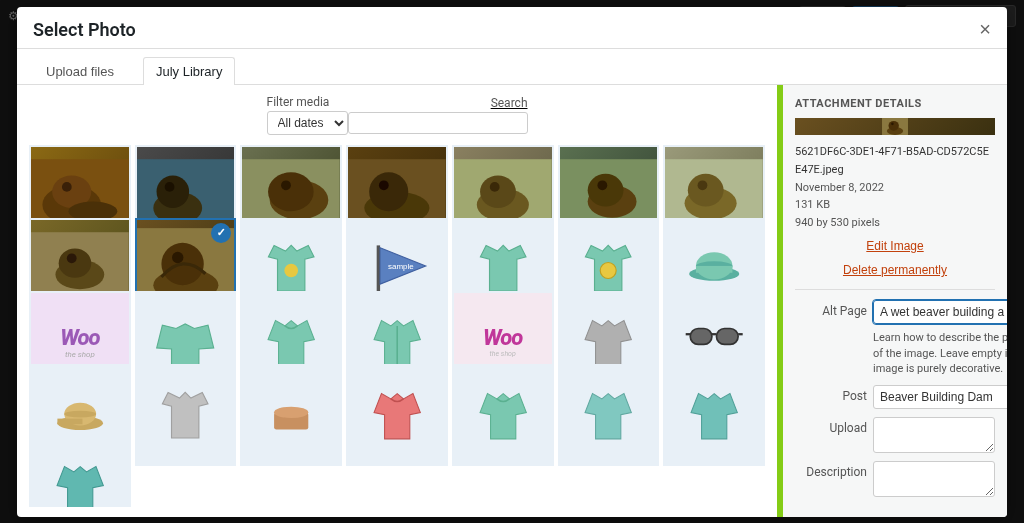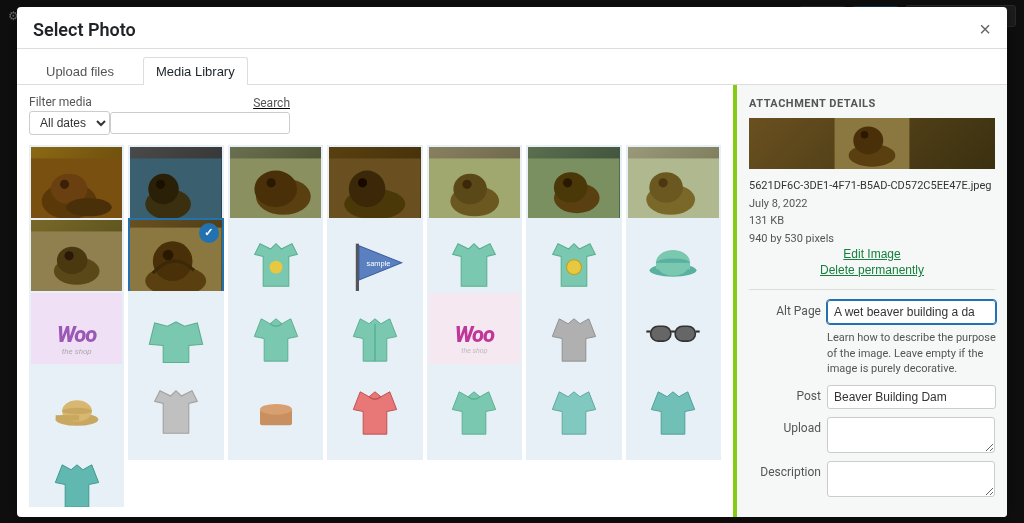--- a/index.html
+++ b/index.html
@@ -144,21 +144,21 @@
       flex: 1;
       display: flex;
       flex-direction: column;
       overflow: hidden;
       padding: 10px 12px;
     }
 
     .toolbar {
       display: flex;
       align-items: center;
-      justify-content: flex-start;
+      justify-content: center;
       margin-bottom: 10px;
     }
 
     .filter-label {
       font-size: 12px;
       color: #555;
       margin-bottom: 2px;
     }
 
     .filter-select {
@@ -241,23 +241,23 @@
       background: #e8f0f7;
     }
 
     .placeholder-item svg {
       width: 70%;
       height: 70%;
     }
 
     
     .attachment-panel {
-      width: 274px;
+      width: 230px;
       background: #f6f7f7;
-      border-left: 4px solid #84cc16;
+      border-left: 6px solid #84cc16;
       display: flex;
       flex-direction: column;
       overflow-y: auto;
       padding: 12px;
       flex-shrink: 0;
     }
 
     .attachment-title {
       font-size: 11px;
       font-weight: 700;
@@ -281,27 +281,28 @@
       line-height: 1.6;
     }
 
     .attachment-meta .filename {
       color: #333;
       word-break: break-all;
     }
 
     .attachment-action {
       font-size: 12px;
-      color: #15803d;
+      color: #c2410c;
       cursor: pointer;
       text-decoration: underline;
       display: block;
       margin-bottom: 2px;
       background: none;
       border: none;
+      margin-top: 8px;
     }
 
     .divider {
       border: none;
       border-top: 1px solid #ddd;
       margin: 10px 0;
     }
 
     .field-row {
       display: flex;
@@ -374,21 +375,21 @@
 <div class="modal-overlay">
   <div class="modal">
 
     <div class="modal-header">
       <h2 class="modal-title">Select Photo</h2>
       <button class="modal-close">×</button>
     </div>
 
     <div class="tabs">
       <button class="tab">Upload files</button>
-      <button class="tab active">Media Library</button>
+      <button class="tab active">July Library</button>
     </div>
 
     <div class="modal-body">
 
       <div class="media-panel">
         <div class="toolbar">
           <div>
             <div class="filter-label">Filter media</div>
             <select class="filter-select">
               <option>All dates</option>
@@ -681,21 +682,21 @@
                 <rect width="80" height="55" fill="#8a7840"></rect>
                 <ellipse cx="40" cy="40" rx="25" ry="12" fill="#5a4010"></ellipse>
                 <ellipse cx="36" cy="24" rx="16" ry="15" fill="#4a3008"></ellipse>
                 <circle cx="32" cy="18" r="4" fill="#2a1800"></circle>
               </svg>
           </div>
         </div>
 
         <div class="attachment-meta">
           <div class="filename">5621DF6C-3DE1-4F71-B5AD-CD572C5EE47E.jpeg</div>
-          <div>July 8, 2022</div>
+          <div>November 8, 2022</div>
           <div>131 KB</div>
           <div>940 by 530 pixels</div>
         </div>
 
         <button class="attachment-action">Edit Image</button>
         <button class="attachment-action">Delete permanently</button>
 
         <hr class="divider">
 
         <div class="field-row">

